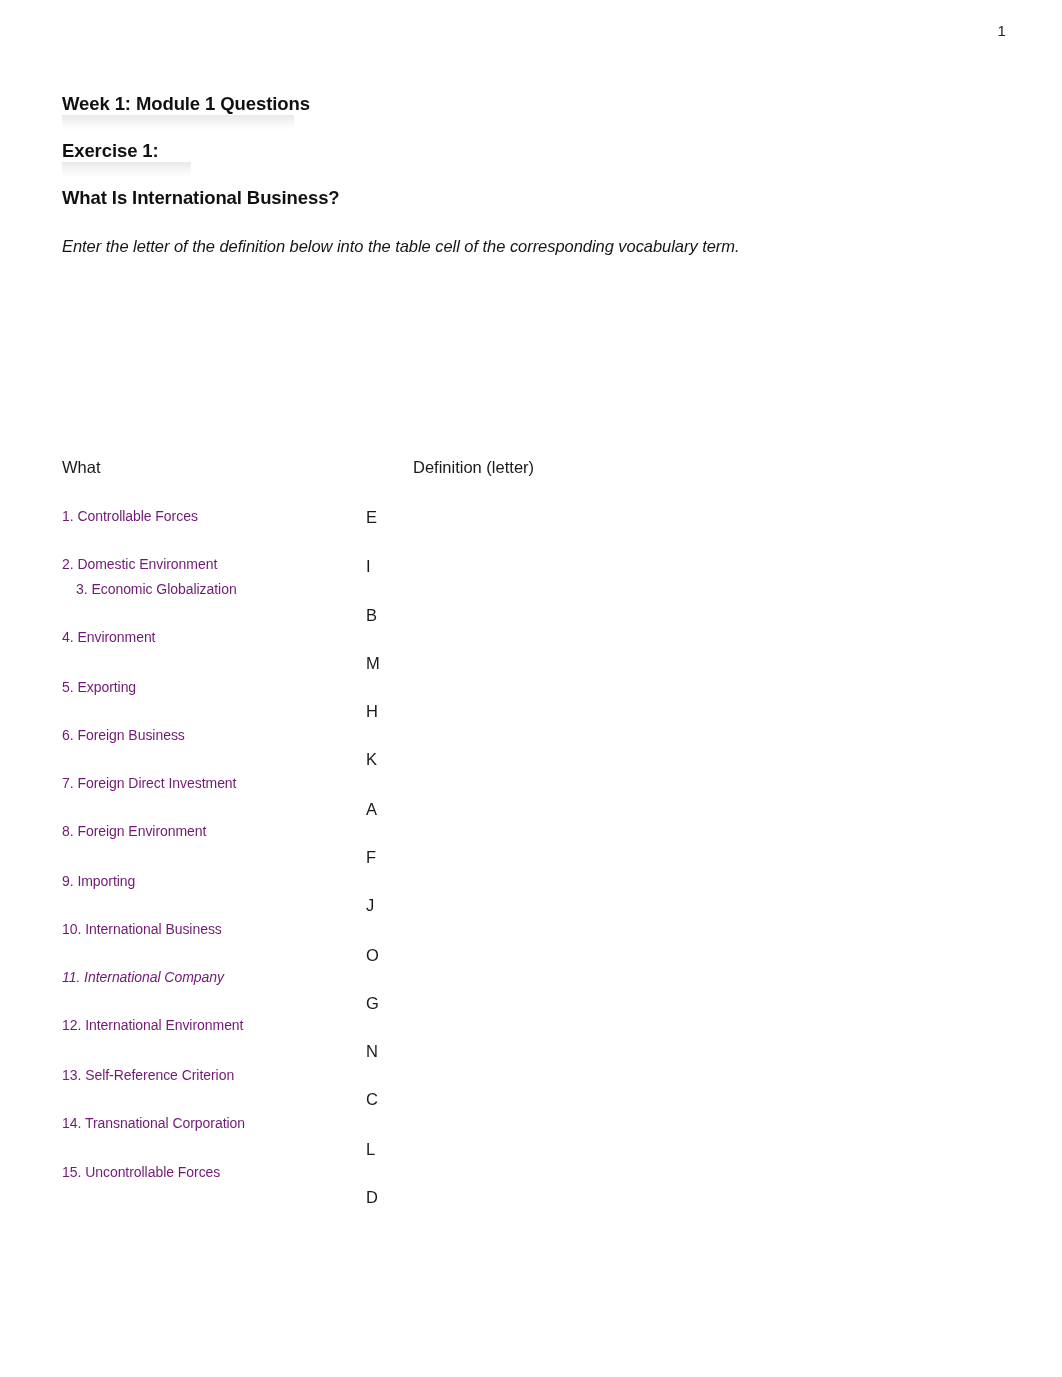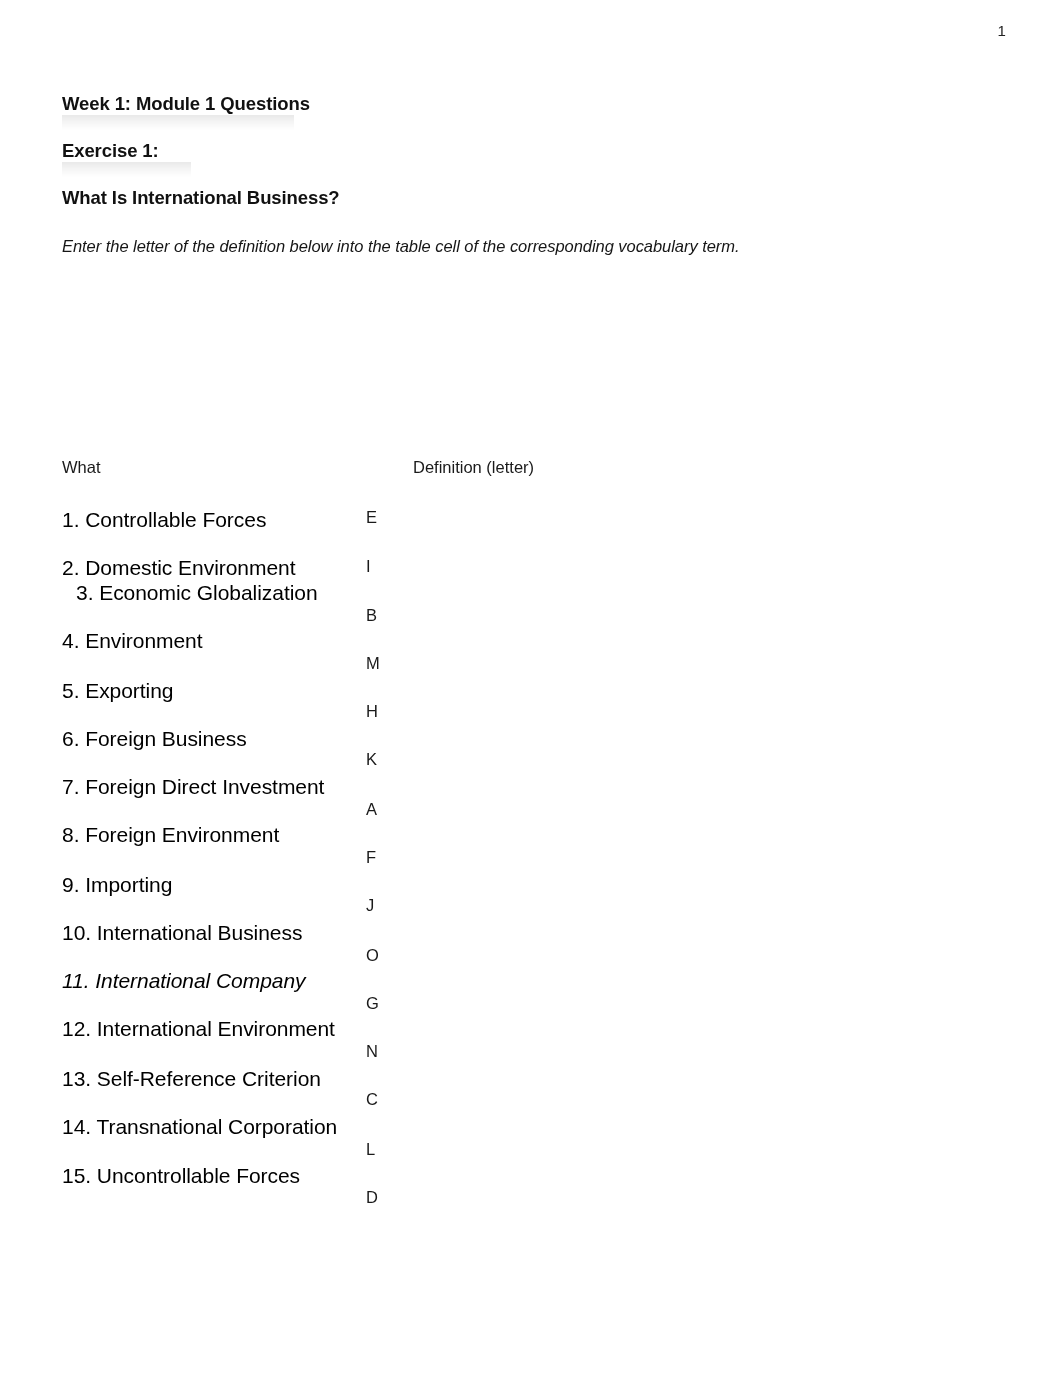--- a/index.html
+++ b/index.html
@@ -87,22 +87,22 @@
   .col-term    { left: 62px; }
   .col-letter  { left: 384px; margin-left: 29px; }
 
   .tbl-header {
     font-size: 16.5px;
     color: #1a1a1a;
     top: 458px;
   }
 
   .term-cell {
-    font-size: 21px;
-    color: #000000;
+    font-size: 14px;
+    color: #701a75;
     left: 62px;
     letter-spacing: -0.05px;
   }
 
   .letter-cell {
     font-size: 16.5px;
     color: #1a1a1a;
     left: 366px;
   }
 </style>

